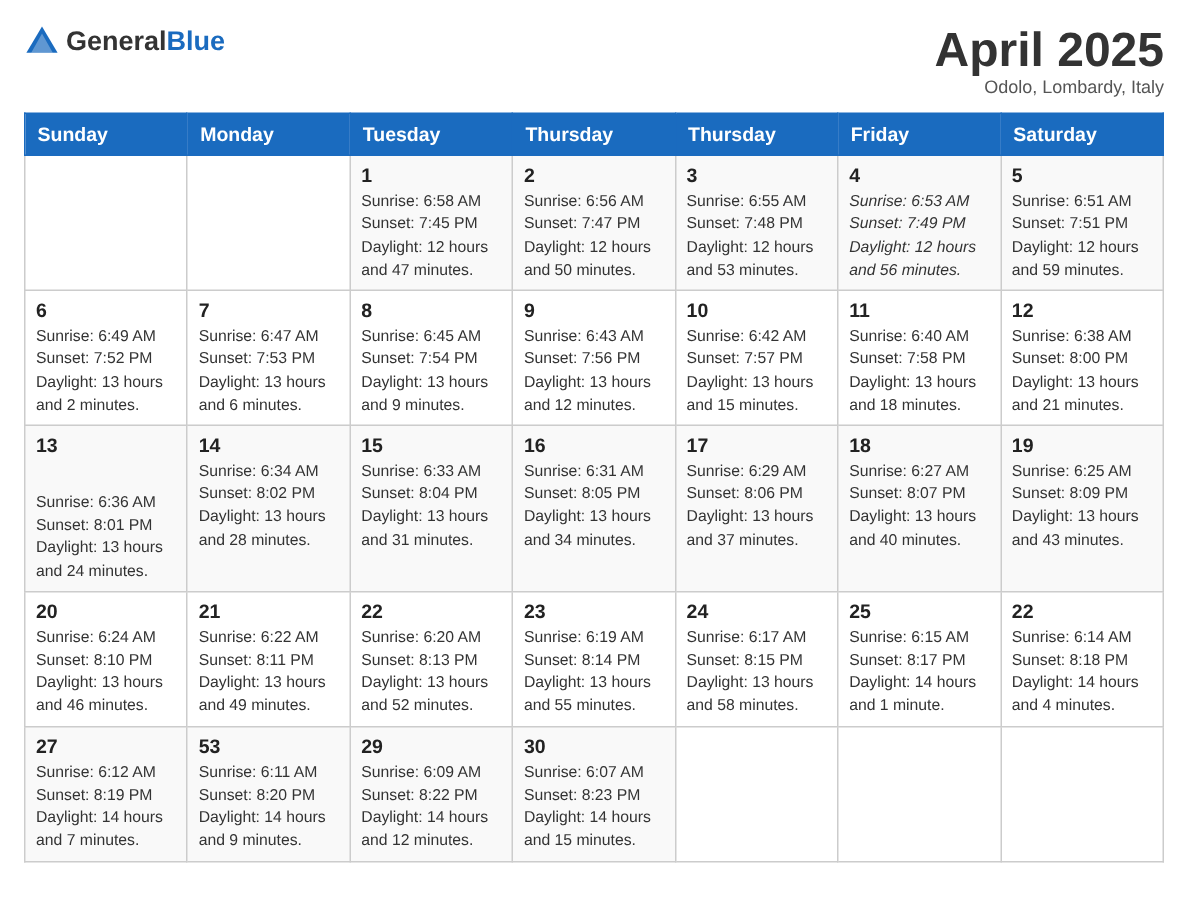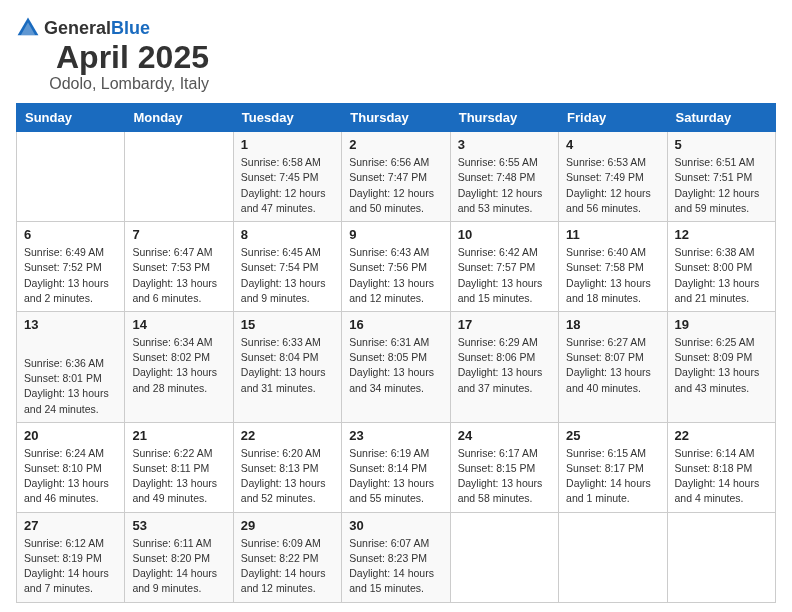--- a/index.html
+++ b/index.html
@@ -8,21 +8,20 @@
       background: #fff;
       width: 792px;
       min-height: 612px;
       padding: 16px;
     }
     .header-area {
       display: flex;
       justify-content: space-between;
       align-items: flex-start;
       margin-bottom: 10px;
-      flex-direction: column;
     }
     .logo {
       display: flex;
       align-items: center;
       gap: 4px;
     }
     .logo-text-general {
       font-size: 18px;
       font-weight: bold;
       color: #333;
@@ -42,21 +41,21 @@
       text-align: right;
     }
     .month-title {
       font-size: 32px;
       font-weight: bold;
       color: #333;
       line-height: 1.1;
       margin-left: 40px;
     }
     .location-title {
-      font-size: 16px;
+      font-size: 12px;
       color: #555;
       margin-left: 28px;
     }
     table {
       width: 100%;
       border-collapse: collapse;
       font-size: 11px;
       border-radius: 25px;
     }
     thead tr th {
@@ -146,21 +145,21 @@
 Daylight: 12 hours and 50 minutes.</div>
         </td>
         <td>
           <span class="day-number">3</span>
           <div class="day-info" style="white-space: pre-line;">Sunrise: 6:55 AM
 Sunset: 7:48 PM
 Daylight: 12 hours and 53 minutes.</div>
         </td>
         <td>
           <span class="day-number">4</span>
-          <div class="day-info" style="white-space: pre-line;">Sunrise: 6:53 AM
+          <div class="day-info" style="white-space: pre-line; font-style: italic;">Sunrise: 6:53 AM
 Sunset: 7:49 PM
 Daylight: 12 hours and 56 minutes.</div>
         </td>
         <td>
           <span class="day-number">5</span>
           <div class="day-info" style="white-space: pre-line;">Sunrise: 6:51 AM
 Sunset: 7:51 PM
 Daylight: 12 hours and 59 minutes.</div>
         </td>
       </tr>

